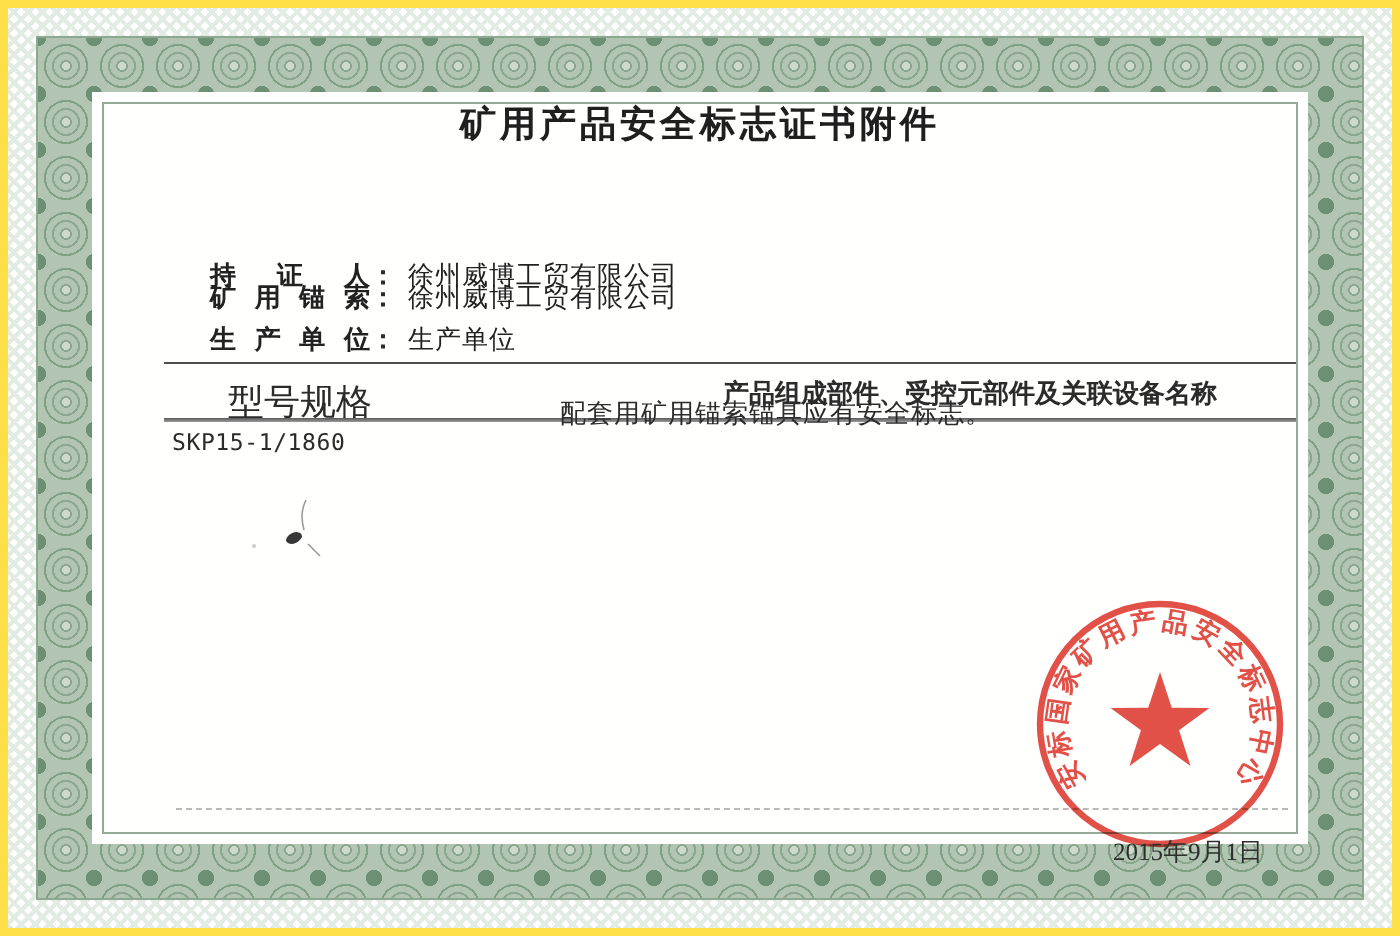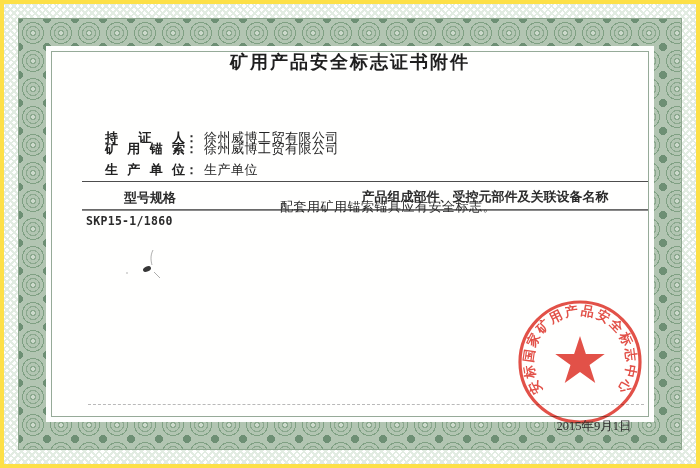--- a/index.html
+++ b/index.html
@@ -53,24 +53,24 @@
   .mono   { font-family:"DejaVu Sans Mono", monospace; font-size:11.5px; letter-spacing:0.3px; }
 
   .validity { position:absolute; left:432px; top:96px; white-space:nowrap; font-size:13px; }
   .validity .flabel { width:52px; }
 
   .tline { position:absolute; left:82px; width:566px; height:1px; background:#4d4d4d; }
   .tline-top { top:181px; }
   .tline-mid { top:209px; height:2px; background:linear-gradient(#5a5a5a, #9a9a9a); }
 
   .th-model { position:absolute; left:100px; top:189px; width:100px; text-align:center;
-              font-size:13px; font-weight:bold; }
+              font-size:18px; font-weight:normal; }
   .th-comp  { position:absolute; left:330px; top:188px; width:310px; text-align:center;
               font-size:13px; font-weight:bold; }
-  .td-model { position:absolute; left:86px;  top:214px;font-weight:bold; }
+  .td-model { position:absolute; left:86px;  top:214px; }
   .td-comp  { position:absolute; left:280px; top:198px; font-size:13px; letter-spacing:0.5px; }
 
   .dashed-line { position:absolute; left:88px; top:404px; width:556px;
                  border-top:1px dashed #b9b9b9; }
 
   .issue-date { position:absolute; left:540px; top:418px; width:108px; text-align:center;
                 font-size:12.5px; color:#2e2e2e; }
 
   .smudge { position:absolute; left:120px; top:244px; }
 

